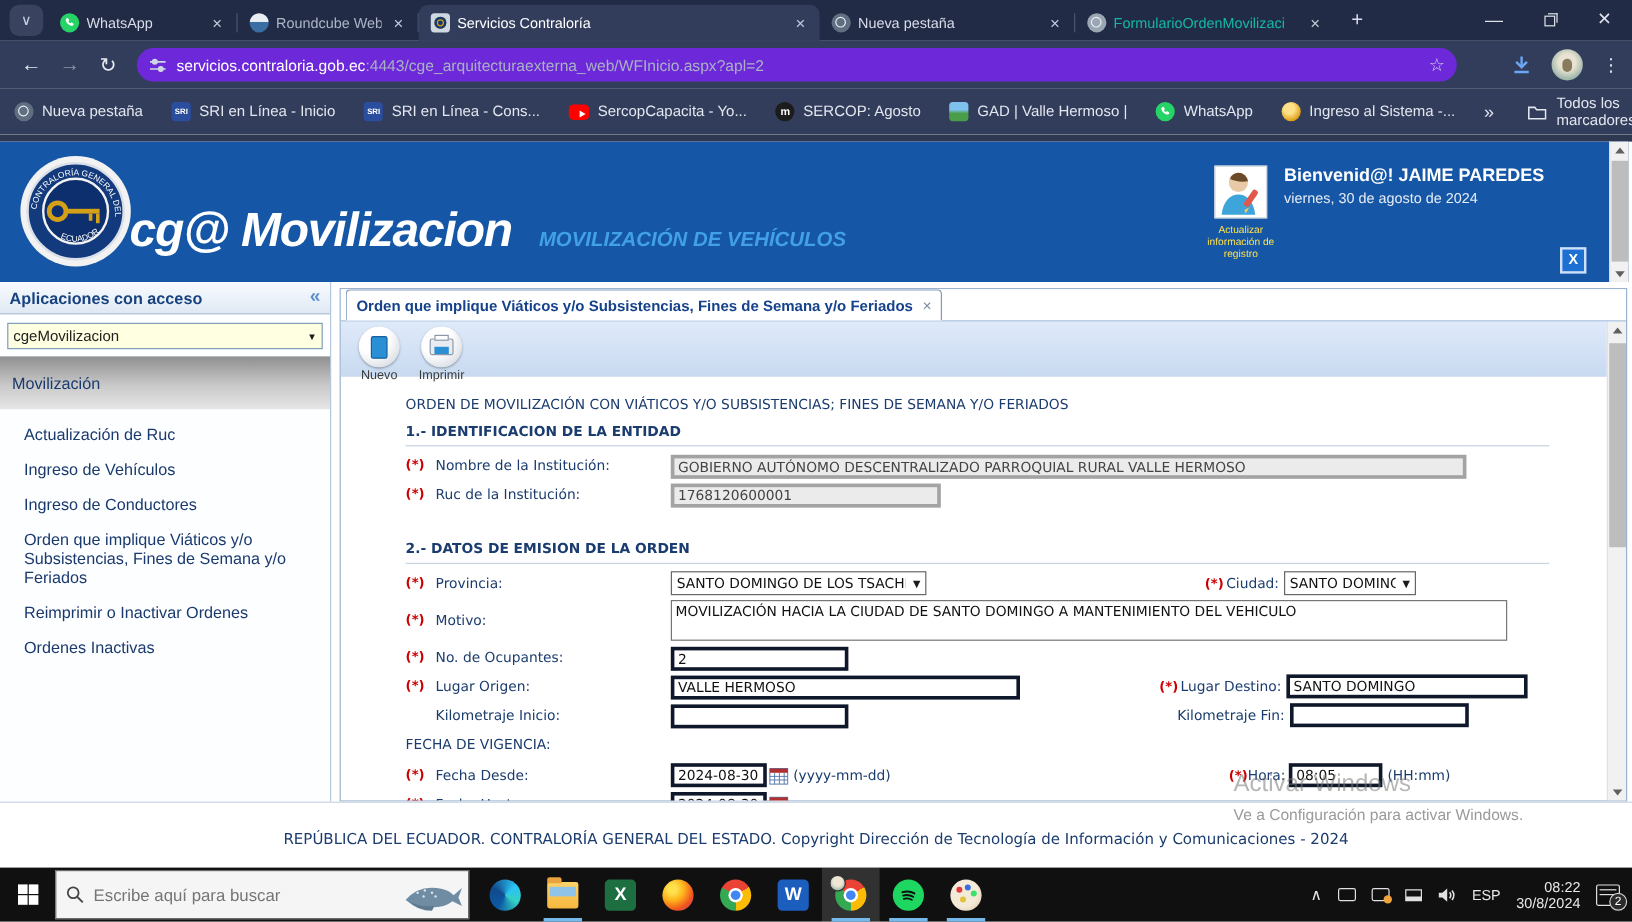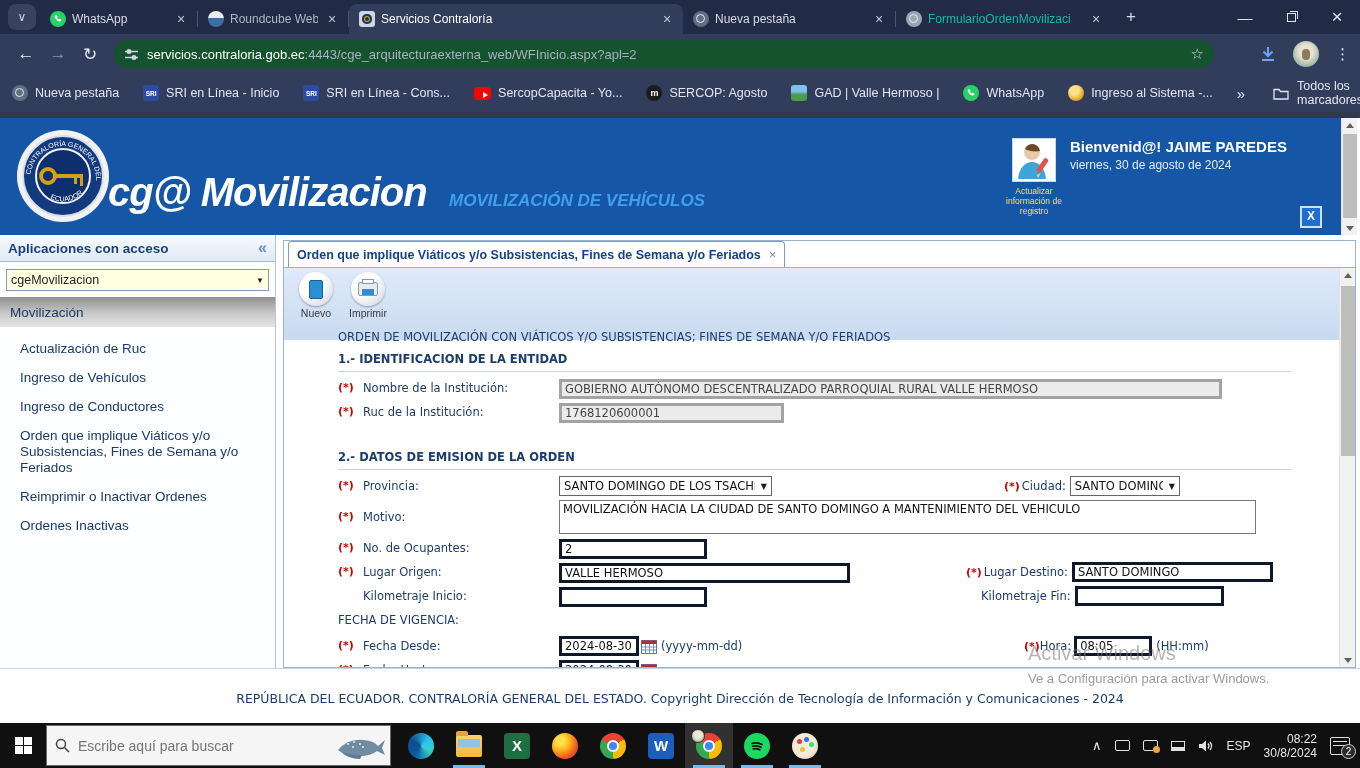--- a/index.html
+++ b/index.html
@@ -30,21 +30,21 @@
   .ic-sri { border-radius:3px; background:#2b4d9e; color:#fff; font-weight:bold; font-size:6.5px; letter-spacing:0; }
   .ic-yt { border-radius:4px; background:#f00; width:17px; height:13px; }
   .ic-yt i { display:block; margin:3px 0 0 6px; width:0; height:0; border-left:5px solid #fff; border-top:3.5px solid transparent; border-bottom:3.5px solid transparent; }
   .ic-m { background:#1c1c1c; color:#fff; font-weight:bold; font-size:9px; }
   .ic-gad { border-radius:3px; background:linear-gradient(180deg,#7ec0ee 40%,#4a9e4a 60%); }
   .ic-ec { background:radial-gradient(circle at 40% 35%, #ffe08a 0 30%, #e0a21b 70%, #9a6d10 100%); }
   .ic-fold svg { display:block; }
   .navbar { position:absolute; top:34px; left:0; width:1360px; height:40px; background:#323d5b; display:flex; align-items:center; }
   .navbtn { color:#e4e8f2; font-size:17px; width:32px; text-align:center; cursor:pointer; }
   .navbtn.dim { color:#8d96ad; }
-  .addresspill { height:28px; flex:1; max-width:1100px; margin-left:8px; background:#14532d; border-radius:14px; display:flex; align-items:center; padding:0 10px;justify-content:center; }
+  .addresspill { height:28px; flex:1; max-width:1100px; margin-left:8px; background:#6d28d9; border-radius:14px; display:flex; align-items:center; padding:0 10px;justify-content:center; }
   .urltext { font-size:13px; color:#fff; margin-left:8px; white-space:nowrap; overflow:hidden; }
   .urltext .dim2 { color:#a9b1c4; }
   .pillstar { margin-left:auto; color:#cfd6e4; font-size:15px; cursor:pointer; }
   .navright { display:flex; align-items:center; margin-left:auto; padding-right:10px; gap:16px; }
   .avatarnav { width:26px; height:26px; border-radius:50%; background:radial-gradient(circle at 50% 42%, #e9e2d2 0 35%, #9fb8ab 70%, #7fa08f 100%); cursor:pointer; position:relative; overflow:hidden; }
   .avatarnav i { position:absolute; left:9px; top:8px; width:8px; height:11px; background:#8a7a5e; border-radius:4px; }
   .menu3 { color:#e4e8f2; font-size:15px; cursor:pointer; }
   .bookmarksbar { position:absolute; top:74px; left:0; width:1360px; height:38px; background:#323d5b; display:flex; align-items:center; padding:0 12px; }
   .bm { display:flex; align-items:center; gap:7px; color:#e2e6ef; font-size:12.5px; margin-right:24px; white-space:nowrap; cursor:pointer; }
   .bmoverflow { color:#e2e6ef; font-size:15px; margin-left:8px; cursor:pointer; }
@@ -75,31 +75,31 @@
   .csb { right:0; top:27px; bottom:0; }
   
   .apparea { position:absolute; top:123px; left:0; width:1360px; height:433px; }
   .sidebar { position:absolute; left:0; top:0; width:276px; height:433px; background:#fdfeff; border-right:1px solid #b6c6da; }
   .sbheader { height:27px; background:linear-gradient(180deg,#f8fbfe,#dfe9f4); border-bottom:1px solid #aabdd2; display:flex; align-items:center; padding:0 8px; }
   .sbtitle { font-weight:bold; font-size:13.5px; color:#17427f; flex:1; }
   .sbcollapse { color:#5e8fd0; font-size:16px; font-weight:bold; cursor:pointer; }
   .sbselect { margin:7px 6px 6px 6px; height:22px; background:#ffffe1; border:1px solid #7f9db9; display:flex; align-items:center; padding:0 4px; font-size:12.5px; color:#222; cursor:pointer; }
   .sbselect .sv { flex:1; }
   .selarrow { font-size:8px; color:#1a1a1a; }
-  .sbgroup { height:30px; margin-top:0; background:linear-gradient(180deg,#8f8f8f 0%,#c9c9c9 55%,#e6e6e6 100%); color:#1a3a6e; font-size:13.5px; display:flex; align-items:center; padding:0 10px; cursor:pointer; }
+  .sbgroup { height:44px; margin-top:0; background:linear-gradient(180deg,#8f8f8f 0%,#c9c9c9 55%,#e6e6e6 100%); color:#1a3a6e; font-size:13.5px; display:flex; align-items:center; padding:0 10px; cursor:pointer; }
   .sbitems { padding:14px 10px 0 20px; }
   .sbitem { color:#1a3a6e; font-size:13.5px; line-height:16px; margin-bottom:13px; cursor:pointer; }
   
   .contentpanel { position:absolute; left:283px; top:5px; width:1073px; height:428px; border:1px solid #9ab2cf; background:#fff; overflow:hidden; }
   .ctabrow { height:27px; background:#fff; border-bottom:1px solid #8fb0d8; display:flex; align-items:flex-end; padding-left:4px; }
   .ctab { height:26px; border:1px solid #7f9db9; border-bottom:none; border-radius:4px 4px 0 0; background:#fff; display:flex; align-items:center; padding:0 8px; gap:8px; }
   .ctab .ct { color:#15428b; font-weight:bold; font-size:12.5px; white-space:nowrap; }
   .ctab .cx { color:#7a8aa0; font-size:13px; cursor:pointer; }
   .cscroll { position:absolute; top:27px; left:0; right:16px; bottom:0; }
-  .ctoolbar { height:72px; background:linear-gradient(180deg,#dfeafa,#c8daf0); display:flex; align-items:flex-start; padding:4px 0 0 10px; gap:8px; }
+  .ctoolbar { height:46px; background:linear-gradient(180deg,#dfeafa,#c8daf0); display:flex; align-items:flex-start; padding:4px 0 0 10px; gap:8px; }
   .toolbtn { width:44px; text-align:center; cursor:pointer; }
   .tbcirc { width:34px; height:34px; margin:0 auto; border-radius:50%; background:radial-gradient(circle at 35% 30%, #ffffff 0 40%, #dfe3e8 75%, #b9bec6 100%); box-shadow:0 1px 2px rgba(0,0,0,.35); display:flex; align-items:center; justify-content:center; }
   .tblabel { font-size:10.5px; color:#3a3a3a; margin-top:1px; }
   .ic-newdoc { width:14px; height:19px; background:#2a8fd4; border:1px solid #16619c; border-radius:2px; }
   .ic-print { width:20px; height:14px; background:#e8ecf0; border:1px solid #8b98a8; border-radius:2px; position:relative; }
   .ic-print i { position:absolute; left:3px; top:-4px; width:12px; height:5px; background:#fff; border:1px solid #8b98a8; }
   .ic-print b { position:absolute; left:3px; top:6px; width:12px; height:6px; background:#2a8fd4; }
   
   .form { position:absolute; top:54px; left:0; right:0; bottom:0; padding-left:54px; font-family:"DejaVu Sans","Liberation Sans",sans-serif; }
   .ftitle { position:absolute; left:54px; top:8px; width:953px; color:#1b3c6e; font-size:11.5px; }

